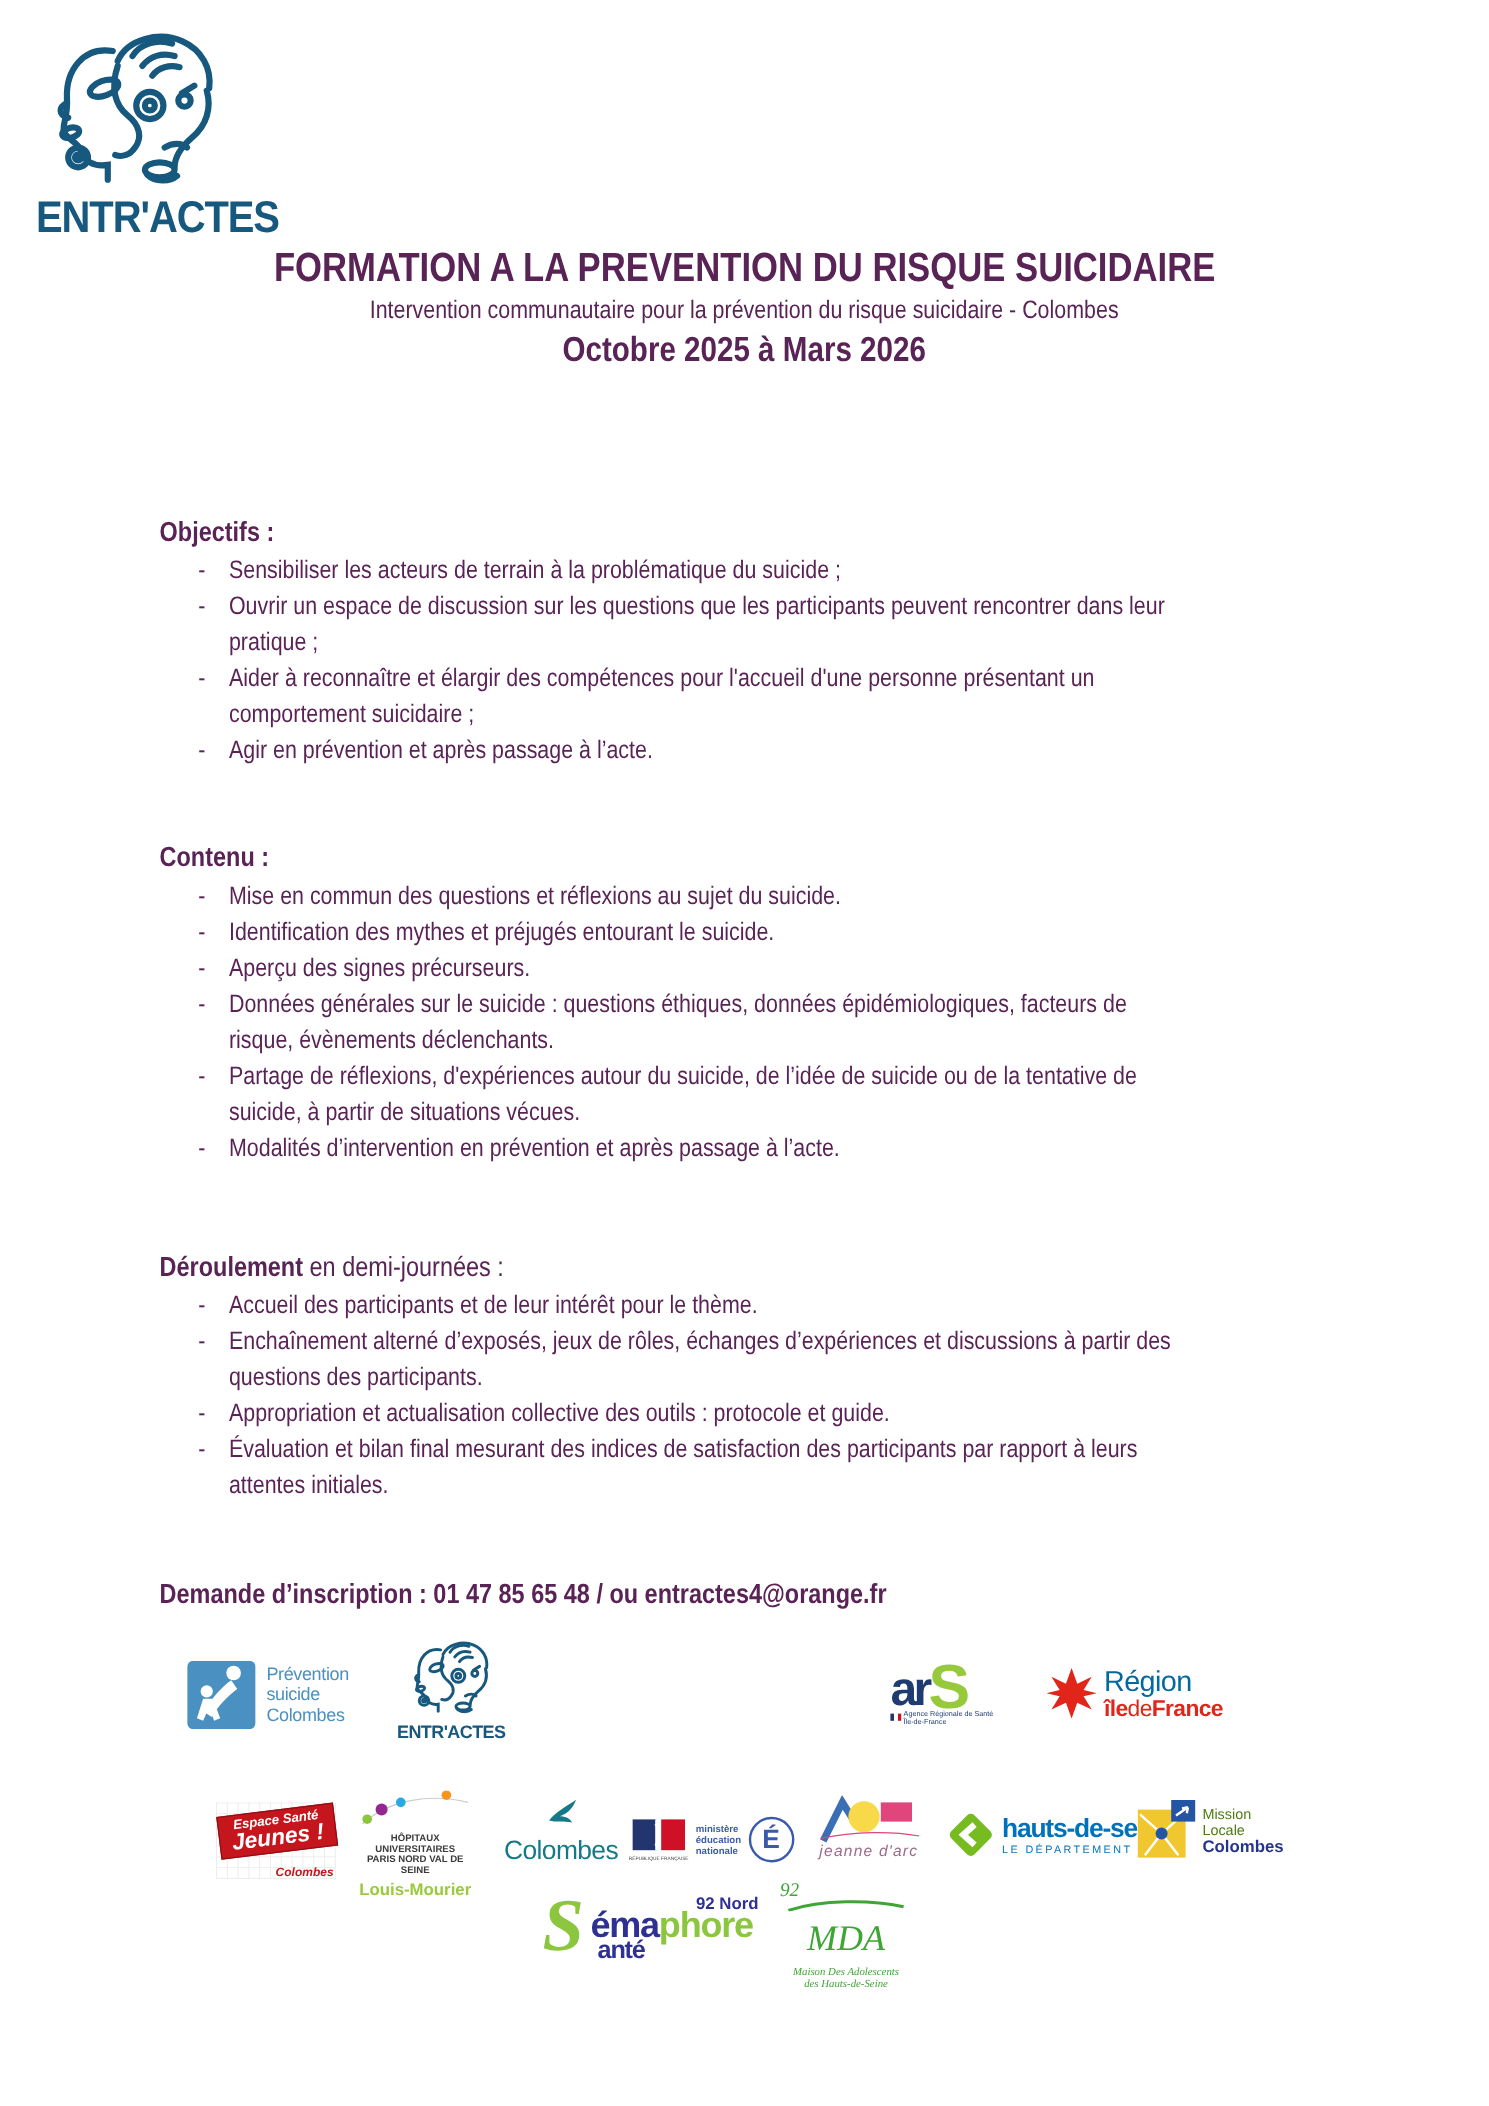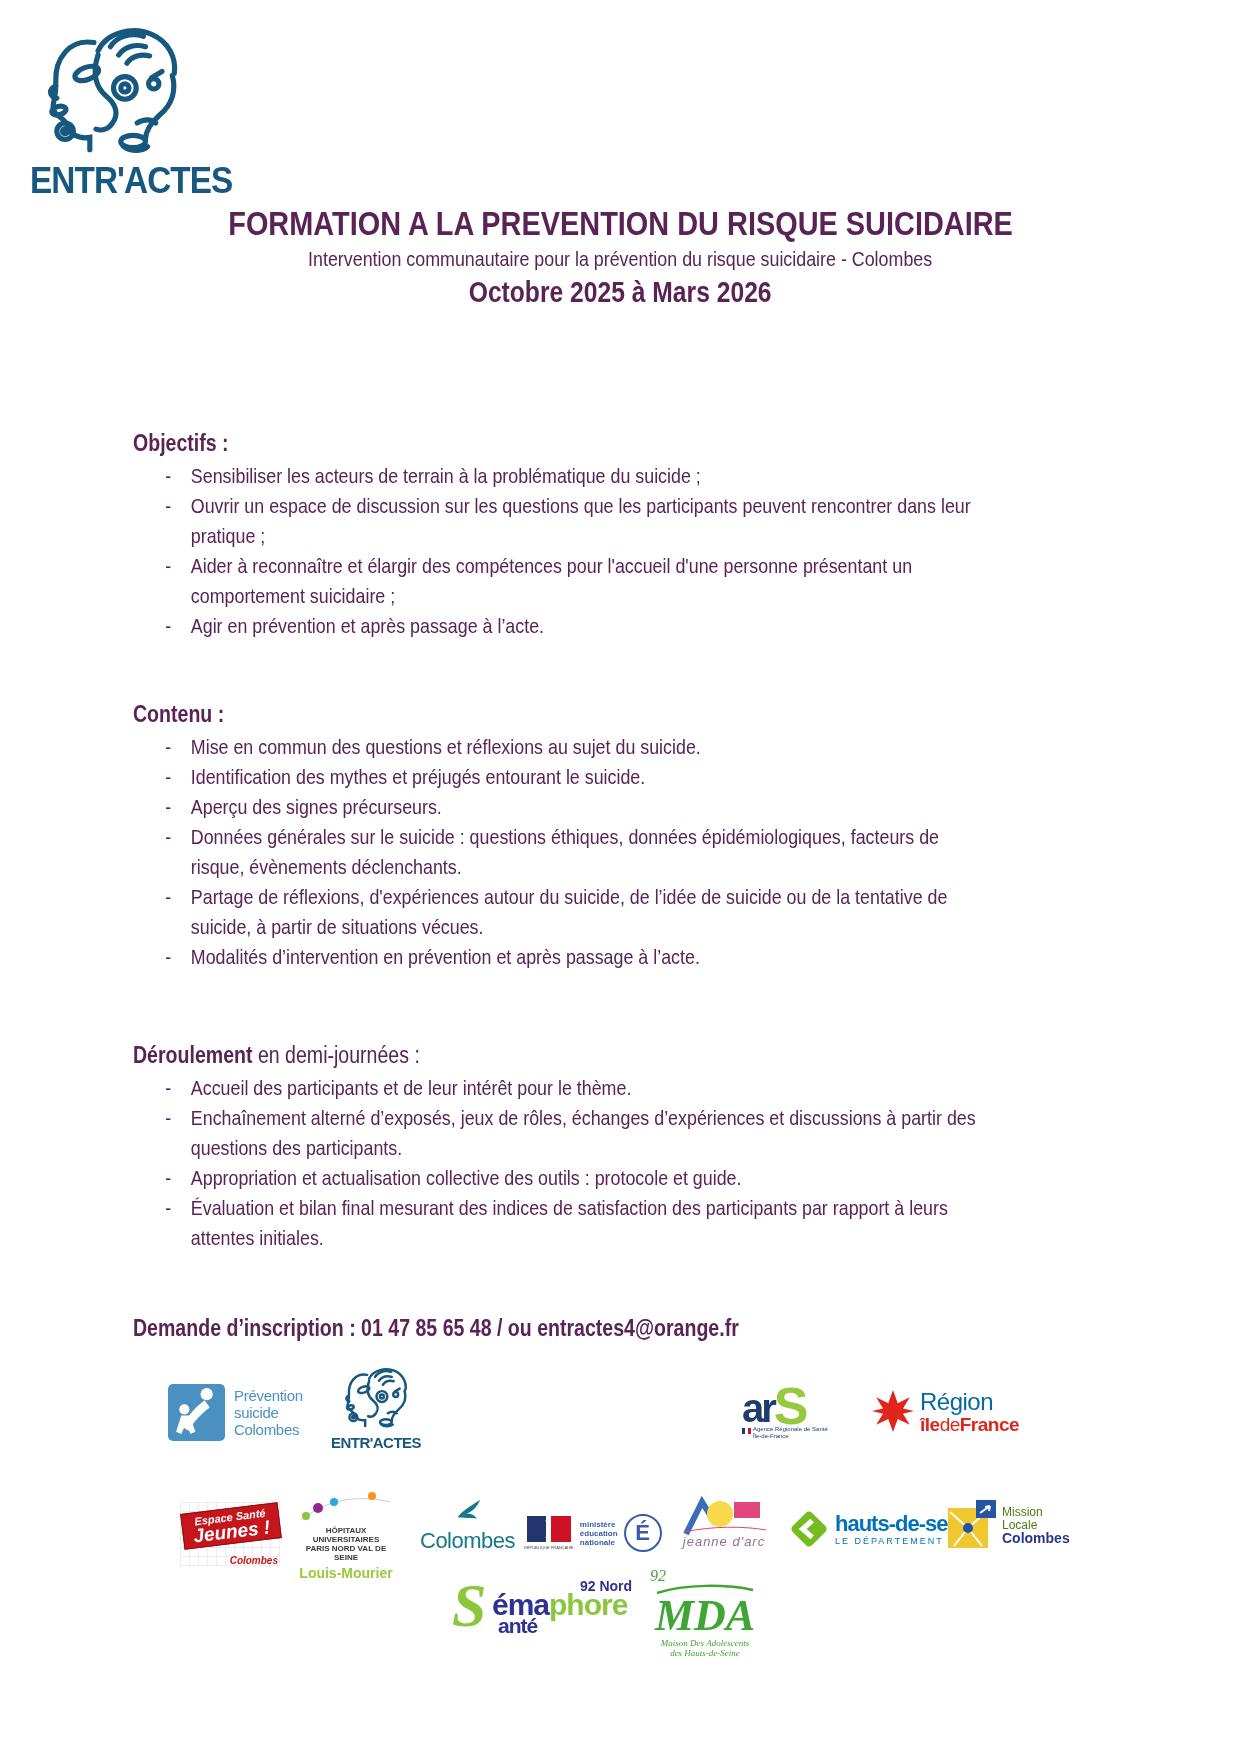--- a/index.html
+++ b/index.html
@@ -26,21 +26,21 @@
   .section-heading .normal{font-weight:normal;}
   .bullets{list-style:none;margin:4px 0 0 0;padding:0;}
   .bullets li{display:flex;font-size:21px;line-height:30px;}
   .dash{flex:none;width:30px;margin-left:38px;}
   .li-text{flex:1;padding-right:8px;}
   .mt-contenu{margin-top:60px;}
   .mt-deroulement{margin-top:70px;}
   .contact-line{margin-top:62px;font-size:23px;font-weight:bold;}
   
   .logo{position:absolute;}
-  .psc{left:168px;top:1384px;display:flex;align-items:center;}
+  .psc{left:156px;top:1384px;display:flex;align-items:center;}
   .psc-text{margin-left:9px;color:#4A90C0;font-size:15px;line-height:17px;letter-spacing:-0.3px;}
   .ea-small{left:330px;top:1366px;width:92px;text-align:center;}
   .ea-small .word{font-weight:bold;font-size:15px;color:#17587F;letter-spacing:-0.5px;}
   .ars{left:742px;top:1384px;}
   .ars-row{display:flex;align-items:center;line-height:1;}
   .ars-ar{font-weight:bold;font-size:40px;color:#1F3B70;letter-spacing:-3px;}
   .ars-s{font-weight:bold;font-size:52px;color:#97C93D;margin-top:-4px;}
   .ars-cap{margin-top:-6px;display:flex;align-items:flex-start;}
   .ars-flag{width:9px;height:6px;margin:2px 2px 0 0;
     background:linear-gradient(90deg,#23356E 33%,#fff 33%,#fff 66%,#CE1126 66%);}
@@ -84,21 +84,21 @@
   .sem-s{position:absolute;left:0;top:-10px;font-size:62px;font-weight:bold;font-style:italic;
     color:#8CC63F;font-family:"Liberation Serif",serif;}
   .sem-row{position:absolute;left:40px;top:8px;font-size:30px;font-weight:bold;letter-spacing:-1px;}
   .sem-ema{color:#2E3192;}
   .sem-phore{color:#8CC63F;}
   .sem-ante{position:absolute;left:46px;top:34px;font-size:21px;font-weight:bold;color:#2E3192;letter-spacing:-1px;}
   .sem-nord{position:absolute;left:128px;top:-2px;font-size:14px;font-weight:bold;color:#2E3192;}
   .mda{left:650px;top:1572px;width:110px;text-align:center;color:#3FA535;
     font-family:"Liberation Serif",serif;}
   .mda-92{font-style:italic;font-size:16px;text-align:left;margin-right:8px;line-height:8px;}
-  .mda-acronym{font-style:italic;font-weight:bold;font-size:44px;line-height:36px;}
+  .mda-acronym{font-style:italic;font-weight:normal;font-size:30px;line-height:36px;}
   .mda-sub{font-style:italic;font-size:9px;line-height:10px;margin-top:4px;}
 </style>
 </head>
 <body>
 
 <svg width="0" height="0" style="position:absolute">
   <defs>
     <g id="entractes-faces" fill="none" stroke="#17587F" stroke-width="5" stroke-linecap="round">
       <path d="M62,18 C38,14 24,34 25,56 C26,74 20,78 23,84 C26,90 34,92 36,98 C38,106 46,112 58,110 L58,122"></path>
       <ellipse cx="55" cy="48" rx="12" ry="6" transform="rotate(-20 55 48)"></ellipse>

